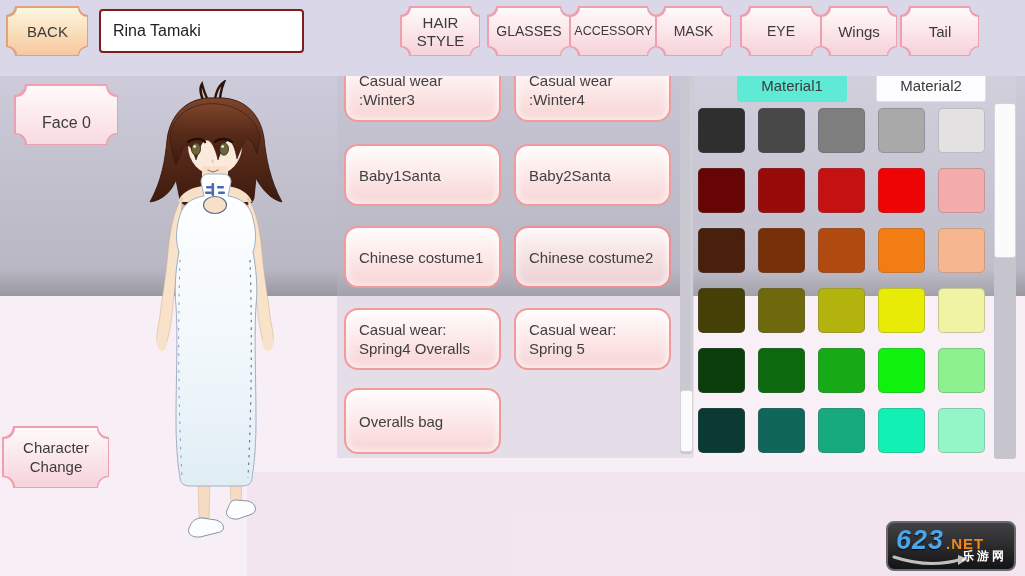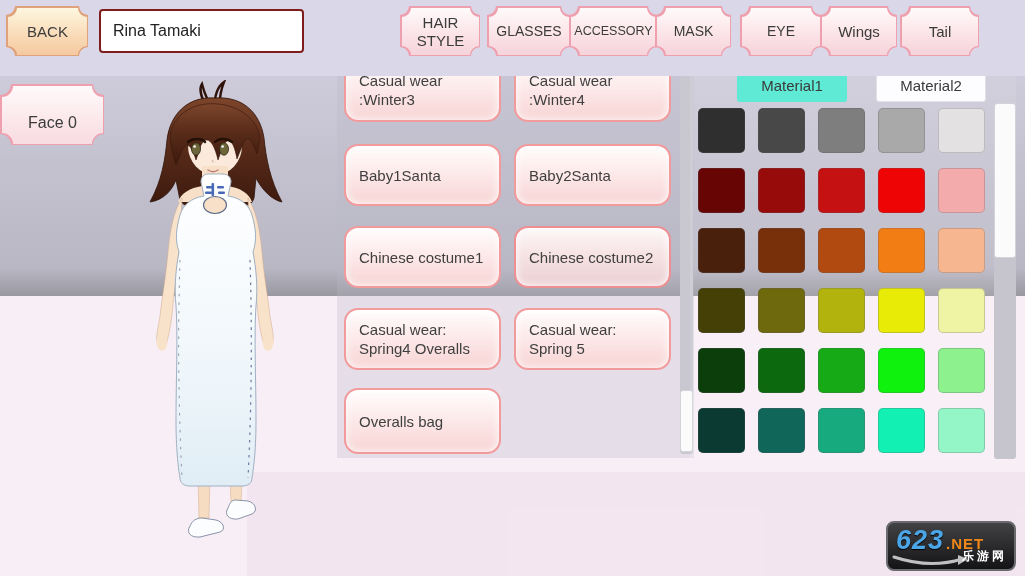--- a/index.html
+++ b/index.html
@@ -120,22 +120,26 @@
     <ellipse cx="134" cy="69" rx="4.5" ry="6.2" fill="#6d663a" stroke="#2c2415" stroke-width="0.8"></ellipse>
     <circle cx="104.6" cy="66.5" r="1.3" fill="#fff"></circle>
       <circle cx="132.6" cy="66.5" r="1.3" fill="#fff"></circle>
     <path d="M122,80 l1.5,2.5" stroke="#d8b49c" stroke-width="1.2" fill="none"></path>
     <path d="M118,90 C121,92 125,92 128,90" fill="none" stroke="#b97a72" stroke-width="1.4" stroke-linecap="round"></path>
 
     <path d="M100,446 C96,452 100,458 110,457 L130,452 C136,450 134,442 126,440 L112,438 C106,438 102,441 100,446 Z" fill="#fbfdff" stroke="#8a93a8" stroke-width="1"></path>
     <path d="M138,428 C134,434 138,440 148,439 L162,434 C168,431 166,423 158,421 L146,420 C141,420 140,423 138,428 Z" fill="#fbfdff" stroke="#8a93a8" stroke-width="1"></path>
   </svg>
 
-  <div class="sc-wrap w-pink" style="left:2px;top:86px;width:101px;height:74px;z-index:20">
+  <div class="sc-wrap w-pink" style="left:16px;top:86px;width:101px;height:74px;z-index:20">
     <div class="sc pink" style="clip-path: path(&quot;M 11 0 L 90 0 A 11 11 0 0 0 101 11 L 101 47 A 11 11 0 0 0 90 58 L 11 58 A 11 11 0 0 0 0 47 L 0 11 A 11 11 0 0 0 11 0 Z&quot;);"><span class="lbl" style="font-size:16px">Face 0</span></div>
+  </div>
+  <div class="sc-wrap w-pink" style="left:4px;top:428px;width:104px;height:59px;z-index:20">
+    <div class="sc pink" style="clip-path: path(&quot;M 11 0 L 93 0 A 11 11 0 0 0 104 11 L 104 48 A 11 11 0 0 0 93 59 L 11 59 A 11 11 0 0 0 0 48 L 0 11 A 11 11 0 0 0 11 0 Z&quot;);"><span class="lbl" style="font-size:15px;line-height:1.25">Character
+Change</span></div>
   </div>
 
   <div class="abs list-panel">
     <div class="list-btn" style="left:7px;top:-8px;height:64px"><span class="lbl">Casual wear
 :Winter3</span></div>
     <div class="list-btn" style="left:177px;top:-8px;height:64px"><span class="lbl">Casual wear
 :Winter4</span></div>
     <div class="list-btn" style="left:7px;top:78px;height:62px"><span class="lbl">Baby1Santa</span></div>
     <div class="list-btn" style="left:177px;top:78px;height:62px"><span class="lbl">Baby2Santa</span></div>
     <div class="list-btn" style="left:7px;top:160px;height:62px"><span class="lbl">Chinese costume1</span></div>

